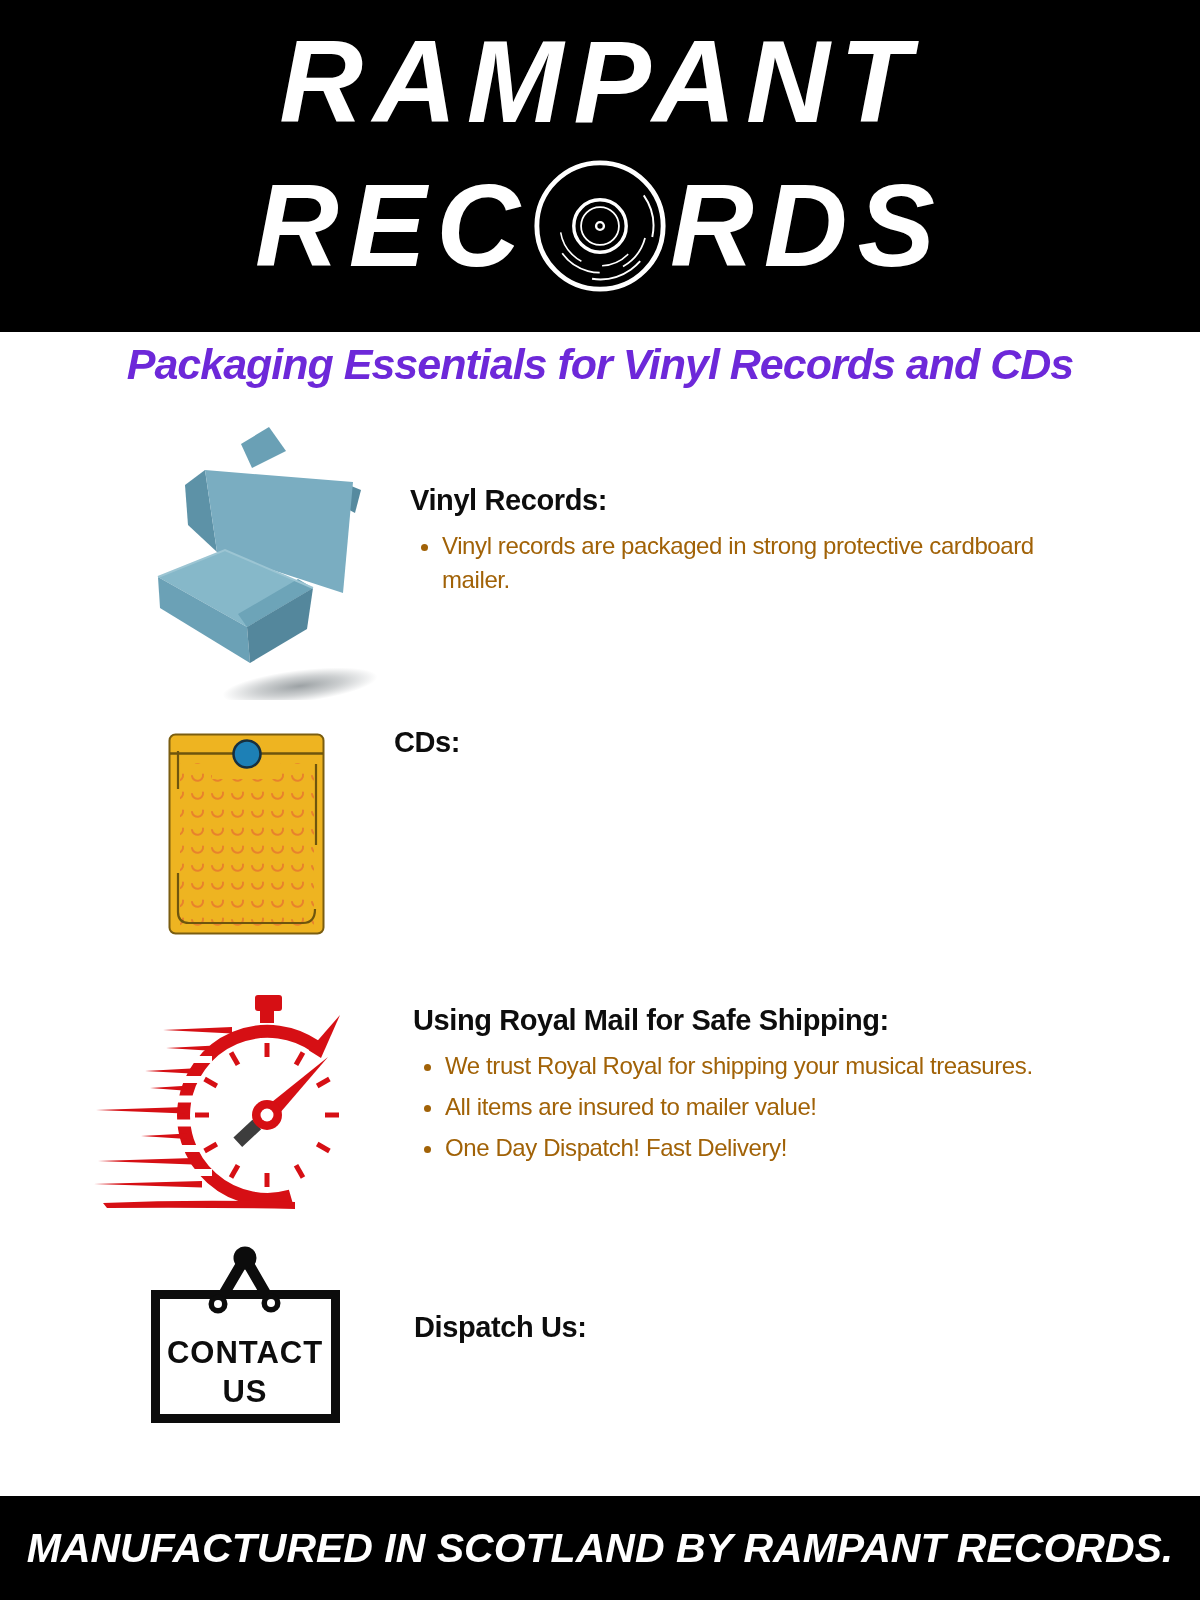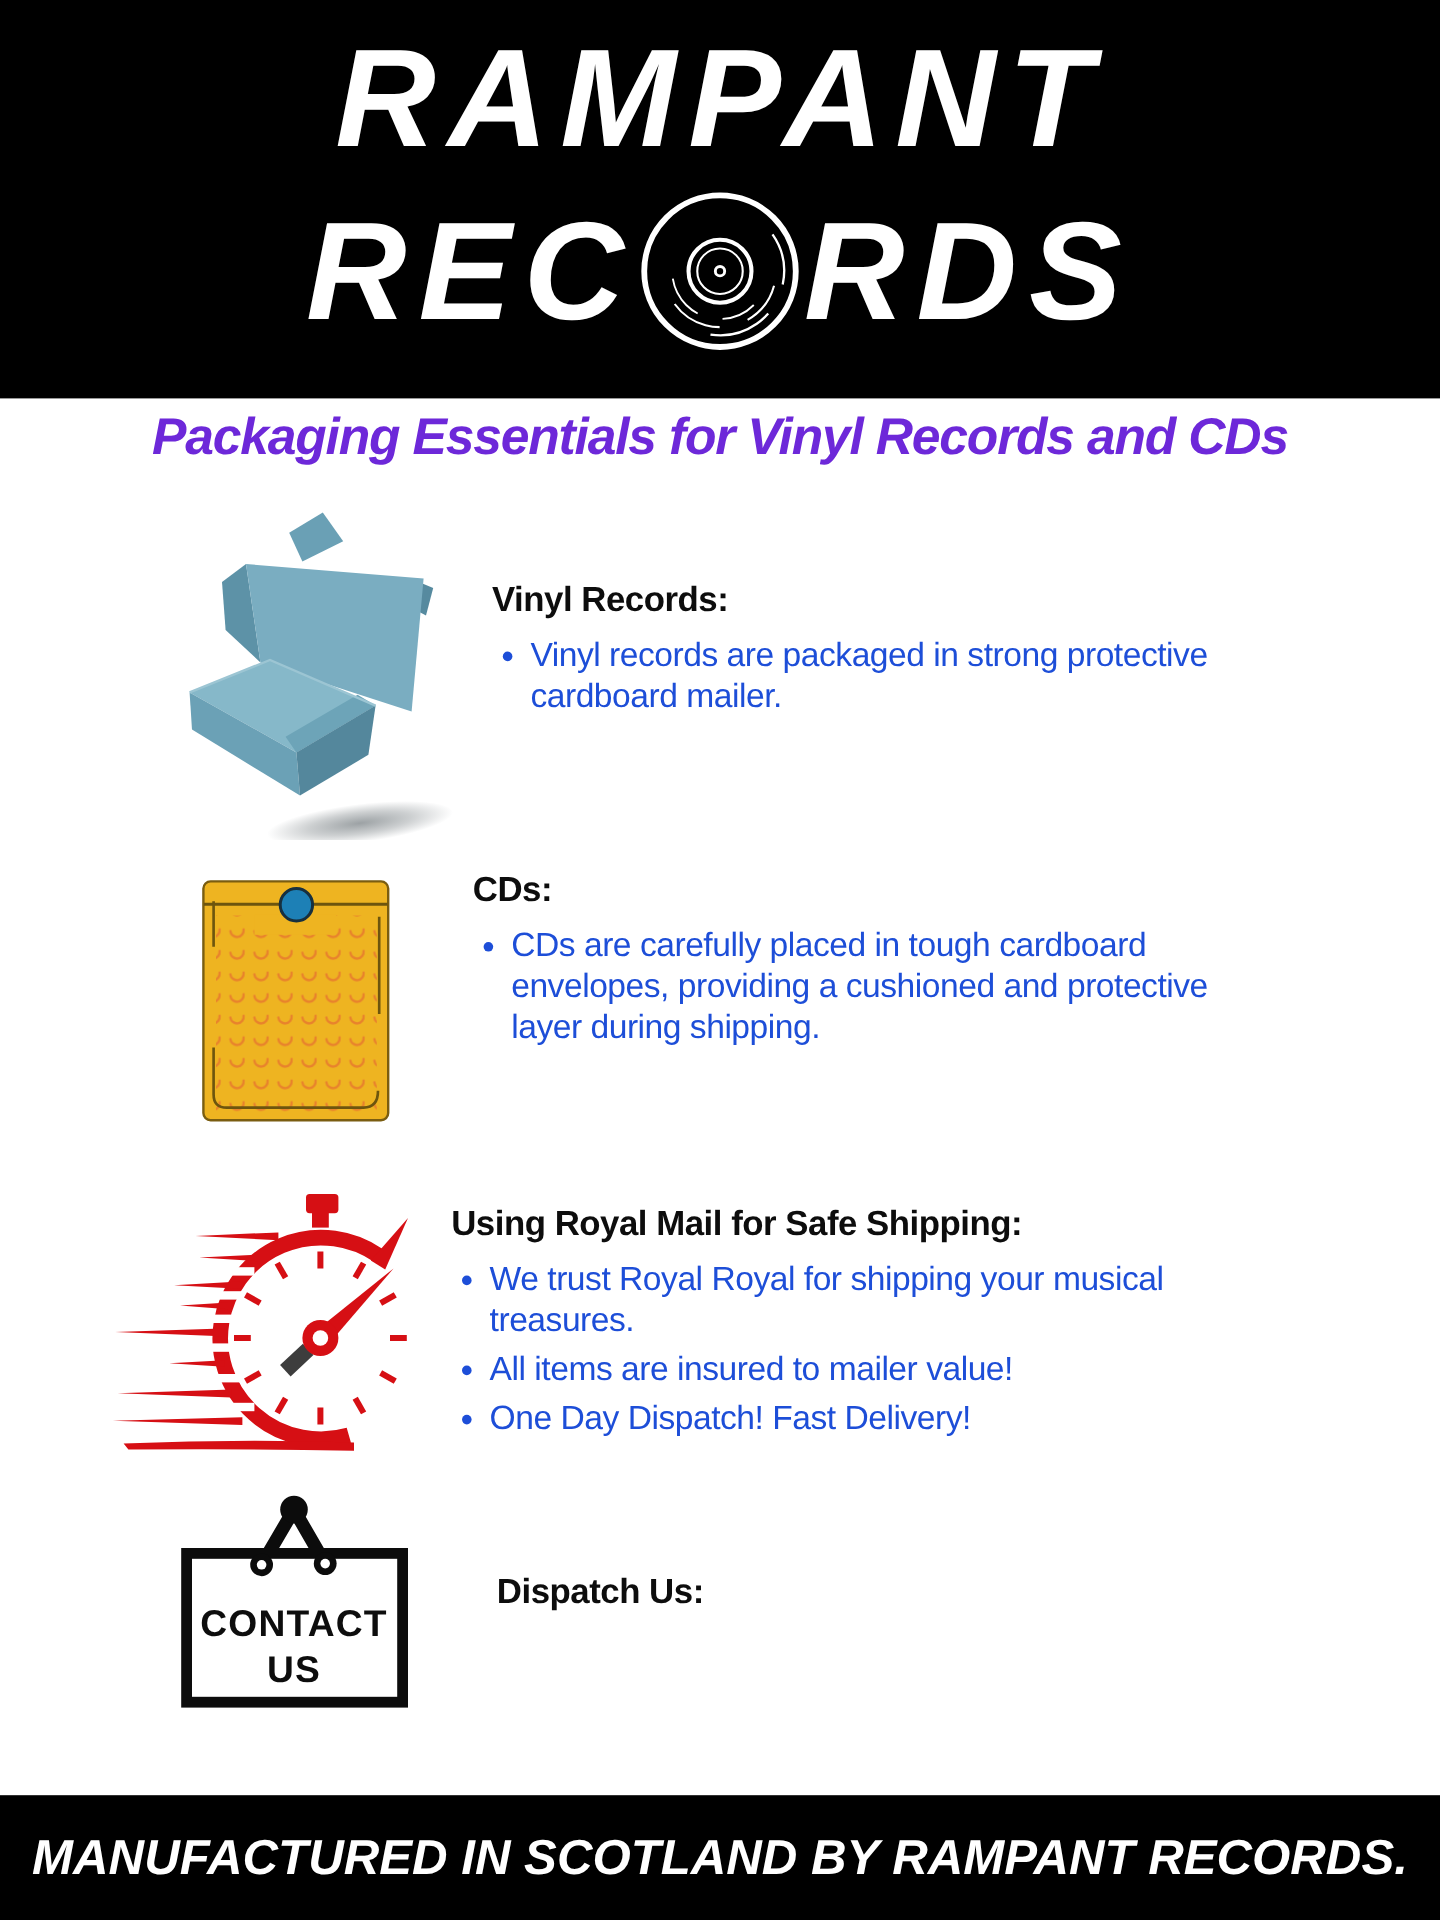--- a/index.html
+++ b/index.html
@@ -30,21 +30,21 @@
   
   .icon-box{position:absolute;}
   .sec-text{position:absolute;}
   .sec-heading{
     margin:0 0 12px 0;font-size:29px;font-weight:bold;letter-spacing:-0.4px;
     text-decoration-thickness:3px;text-underline-offset:5px;
     color:#0d0d0d;
   }
   .sec-text ul{margin:0;padding:0 0 0 32px;}
   .sec-text li{
-    font-size:28px;line-height:34px;letter-spacing:-0.4px;color:#1d4ed8;
+    font-size:24px;line-height:34px;letter-spacing:-0.4px;color:#a16207;
     margin:0 0 7px 0;
   }
   
   .footer{
     position:absolute;top:1496px;left:0;width:1200px;height:104px;
     background:var(--banner-bg,#000);color:#fff;
     display:flex;align-items:center;justify-content:center;
   }
   .footer-text{
     font-weight:bold;font-style:italic;font-size:41px;letter-spacing:0;
@@ -118,23 +118,20 @@
       <rect x="12" y="30" width="134" height="164" fill="url(#bub)"></rect>
       <rect x="44" y="29" width="68" height="17" fill="#eeb421"></rect>
       <path d="M10,18 V56" fill="none" stroke="#6d550e" stroke-width="2.2"></path>
       <path d="M148,31 V112" fill="none" stroke="#6d550e" stroke-width="2.2"></path>
       <path d="M10,140 V179 Q10,190 21,190 H135 Q147,190 147,176" fill="none" stroke="#6d550e" stroke-width="2.2"></path>
       <circle cx="79" cy="21" r="13.5" fill="#1d80b6" stroke="#17303f" stroke-width="2.5"></circle>
     </svg>
   </div>
   <div class="sec-text" style="left:394px;top:726px;width:650px;">
     <h2 class="sec-heading">CDs:</h2>
-    <ul>
-      <li>CDs are carefully placed in tough cardboard envelopes, providing a cushioned and protective layer during shipping.</li>
-    </ul>
   </div>
 
   <div class="icon-box" style="left:88px;top:958px;width:290px;height:270px;">
     <svg width="290" height="270" viewBox="0 0 290 270" aria-hidden="true">
       <g fill="#d60f14">
         <rect x="167" y="37" width="27" height="16" rx="3"></rect>
         <rect x="172" y="51" width="14" height="14"></rect>
       </g>
       <path d="M227.2,88.2 A84,84 0 1 0 202.7,238.1" fill="none" stroke="#d60f14" stroke-width="13"></path>
       <polygon points="221,92.5 252,57 233,100" fill="#d60f14"></polygon>
@@ -175,21 +172,21 @@
         <polygon points="6,226 114,223 114,229.5"></polygon>
         <path d="M15,245 Q110,241 207,244 L207,251 Q110,249 19,250 Z"></path>
       </g>
 
       <polygon points="174,152 240,99 185,163" fill="#d60f14"></polygon>
       <polygon points="164.4,161.8 173.2,171.2 154.2,189 145.4,179.6" fill="#3d3d3d"></polygon>
       <circle cx="179" cy="157" r="15" fill="#d60f14"></circle>
       <circle cx="179" cy="157" r="6.5" fill="#ffffff"></circle>
     </svg>
   </div>
-  <div class="sec-text" style="left:376px;top:1004px;width:650px;">
+  <div class="sec-text" style="left:413px;top:1004px;width:650px;">
     <h2 class="sec-heading">Using Royal Mail for Safe Shipping:</h2>
     <ul>
       <li>We trust Royal Royal for shipping your musical treasures.</li>
       <li>All items are insured to mailer value!</li>
       <li>One Day Dispatch! Fast Delivery!</li>
     </ul>
   </div>
 
   <div class="icon-box" style="left:140px;top:1230px;width:200px;height:200px;">
     <svg width="200" height="200" viewBox="0 0 200 200" aria-hidden="true">

